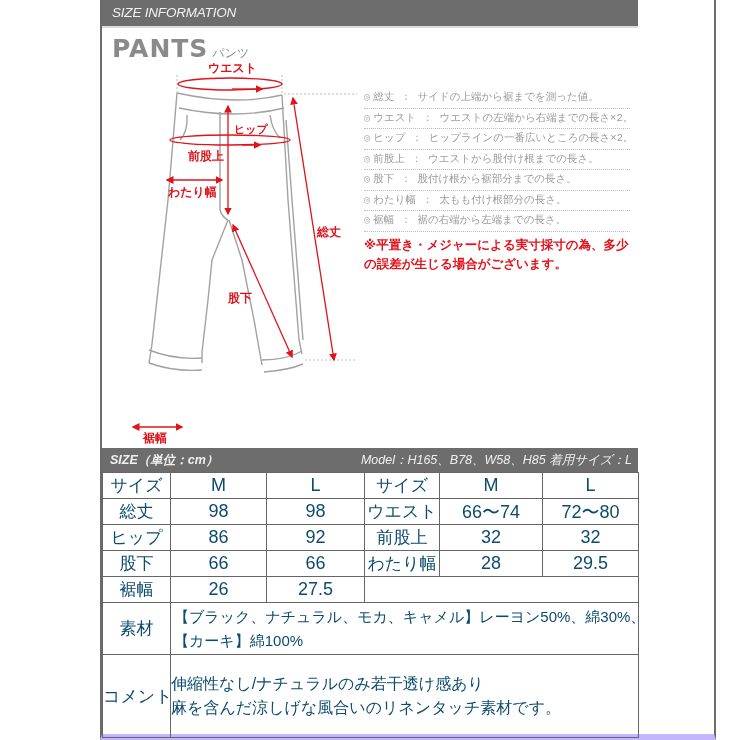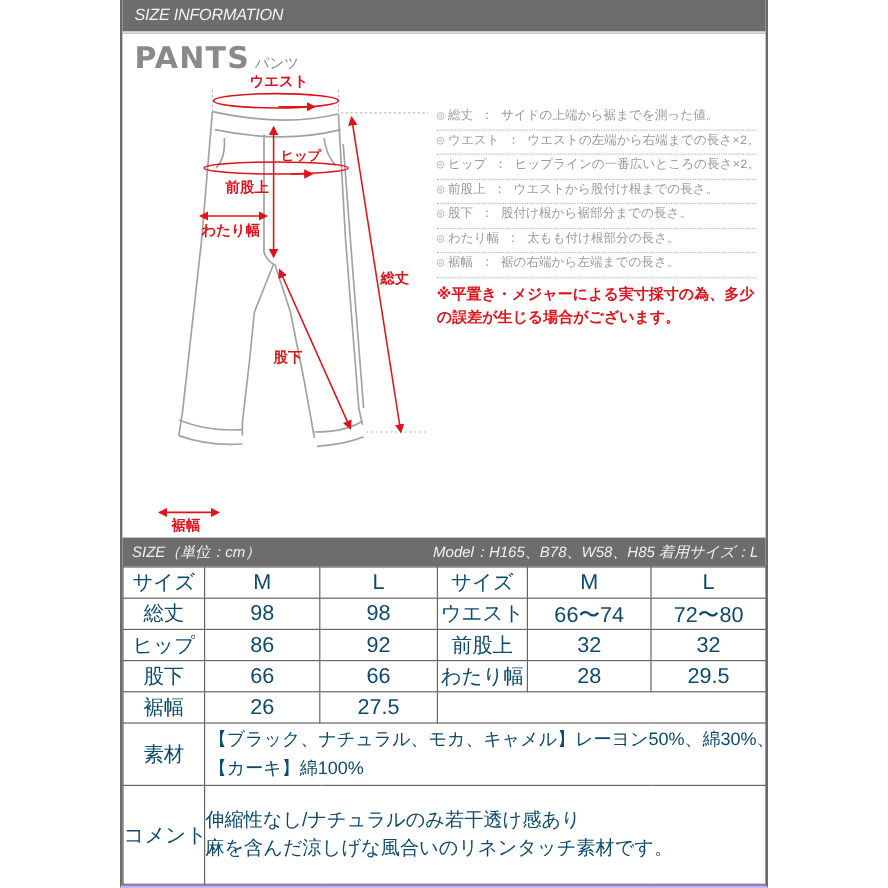--- a/index.html
+++ b/index.html
@@ -1,38 +1,38 @@
 <!DOCTYPE html>
 <html><head>
 <meta charset="utf-8">
 <style>
   html, body { margin:0; padding:0; background:#ffffff; }
   body { width:740px; height:740px; position:relative; overflow:hidden;
          font-family:"DejaVu Sans", sans-serif; color:#333; }
-  .frame { position:absolute; left:100px; top:0; width:540px; height:740px;
+  .frame { position:absolute; left:100px; top:0; width:616px; height:740px;
            background:#fff; box-sizing:border-box;
-           border-left:2px solid #6b6b6b; border-right:2px solid #6b6b6b; border-bottom:4px solid #c4b5fd; }
+           border-left:2px solid #6b6b6b; border-right:2px solid #6b6b6b; border-bottom:6px solid #c4b5fd; }
   .topbar { position:absolute; left:0; top:0; width:536px; height:26px; background:#6d6d6d;
             border-bottom:2px solid #dcdcdc; }
   .topbar span { position:absolute; left:10px; top:5px; color:#f2f2f2; font-style:italic;
                  font-size:13.5px; letter-spacing:-0.2px; font-family:"Liberation Sans", sans-serif; }
   .pants-title { position:absolute; left:10px; top:34px; display:flex; align-items:baseline; }
   .pants-title .en { font-family:"DejaVu Sans", sans-serif; font-weight:bold; font-size:25px;
                      color:#8a8a8a; letter-spacing:1px; }
   .pants-title .jp { font-size:12px; color:#888; margin-left:4px;text-align:center; }
   .diagram { position:absolute; left:0; top:60px; width:260px; height:390px; }
   .diagram .lbl { position:absolute; color:#e0121a; font-size:12px; font-weight:bold; white-space:nowrap; }
   .notes { position:absolute; left:262px; top:88px; width:266px; }
   .note { font-size:10.5px; color:#9a9a9a; height:19.5px; line-height:19px;
           border-bottom:1px dotted #b9b9b9; white-space:nowrap;font-family:Liberation Mono, monospace; }
   .note .bullet { color:#b5b5b5; margin-right:3px; }
   .warn { color:#e0121a; font-weight:bold; font-size:12.5px; line-height:19px; margin-top:3px; }
   .sizebar { position:absolute; left:0; top:448px; width:536px; height:24px; background:#6d6d6d; }
   .sizebar .l { position:absolute; left:8px; top:4px; color:#f0f0f0; font-style:italic; font-size:12.5px;
-                font-family:"Liberation Sans", sans-serif; }
+                font-family:"Liberation Sans", sans-serif;font-weight:bold; }
   .sizebar .r { position:absolute; right:6px; top:4px; color:#f0f0f0; font-style:italic; font-size:12.5px;
                 font-family:"Liberation Sans", sans-serif; }
   table.sz { position:absolute; left:0; top:472px; width:536px; border-collapse:collapse; table-layout:fixed; }
   table.sz td { border:1.5px solid #666; text-align:center; font-size:18px; color:#0c4a6e; padding:0;
                 font-family:"Liberation Sans", sans-serif; white-space:nowrap; overflow:hidden; }
   table.sz tr.r { height:26px; }
   table.sz td.k { font-size:17px; }
   table.sz td.mat { text-align:left; font-size:15px; line-height:24px; padding-left:3px; }
   table.sz td.cmt { text-align:left; font-size:16px; line-height:24px; }
 </style>

